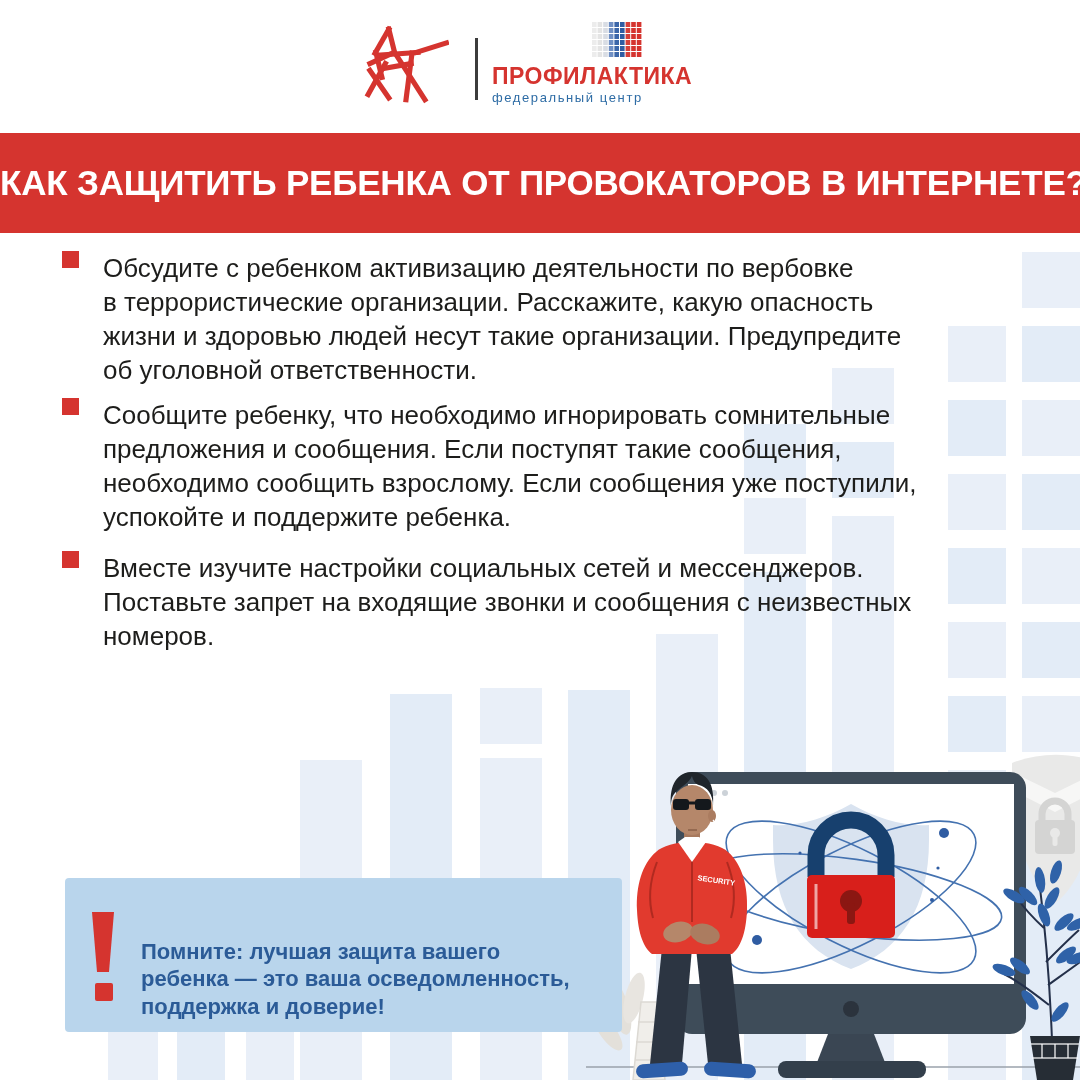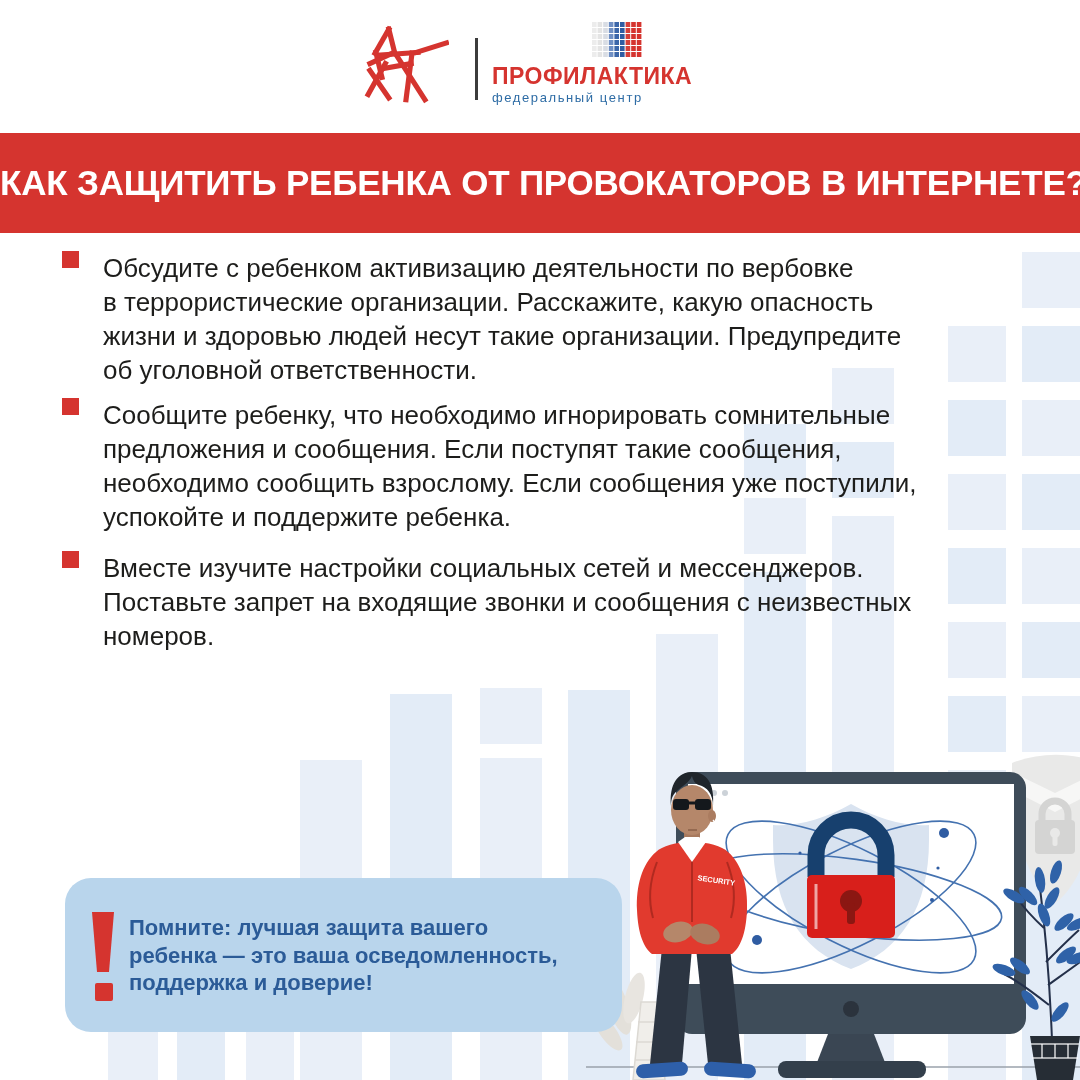--- a/index.html
+++ b/index.html
@@ -21,22 +21,22 @@
   .banner{position:absolute;left:0;top:133px;width:1080px;height:100px;background:#d5342f;
           display:flex;align-items:center;justify-content:flex-start;}
   .banner h1{margin:0;color:#fff;font-size:35px;font-weight:800;letter-spacing:-.2px;white-space:nowrap;}
   
   .bullet{position:absolute;left:62px;display:flex;gap:16px;z-index:5;}
   .marker{width:17px;height:17px;background:#d5342f;margin-top:8px;flex-shrink:0;}
   .bullet p{margin:8px;font-size:26px;line-height:34px;color:#1d1d1b;white-space:pre-line;}
   
   .illus{position:absolute;left:580px;top:750px;z-index:4;}
   
-  .callout{position:absolute;left:65px;top:878px;width:557px;height:154px;border-radius:26px;
-           background:#b9d5ec;z-index:6;display:flex;padding:0;box-sizing:border-box;}
+  .callout{position:absolute;left:65px;top:878px;width:557px;height:154px;border-radius:4px;
+           background:#b9d5ec;z-index:6;display:flex;padding:12px;box-sizing:border-box;align-items:flex-end;}
   .excl{position:absolute;left:24px;top:34px;}
   .callout p{margin:36px 18px 0 64px;font-size:22px;font-weight:bold;line-height:27.5px;
              color:#2b5b97;white-space:pre-line;}
 </style>
 </head>
 <body>
 
 <div class="canvas">
 
   <div class="bg">

